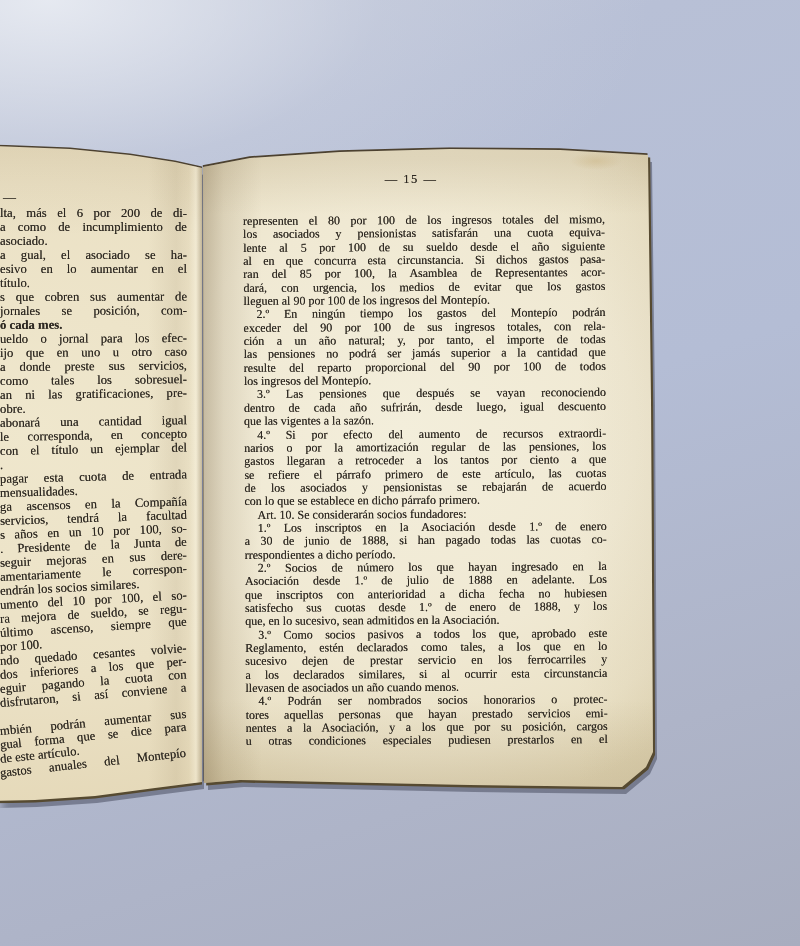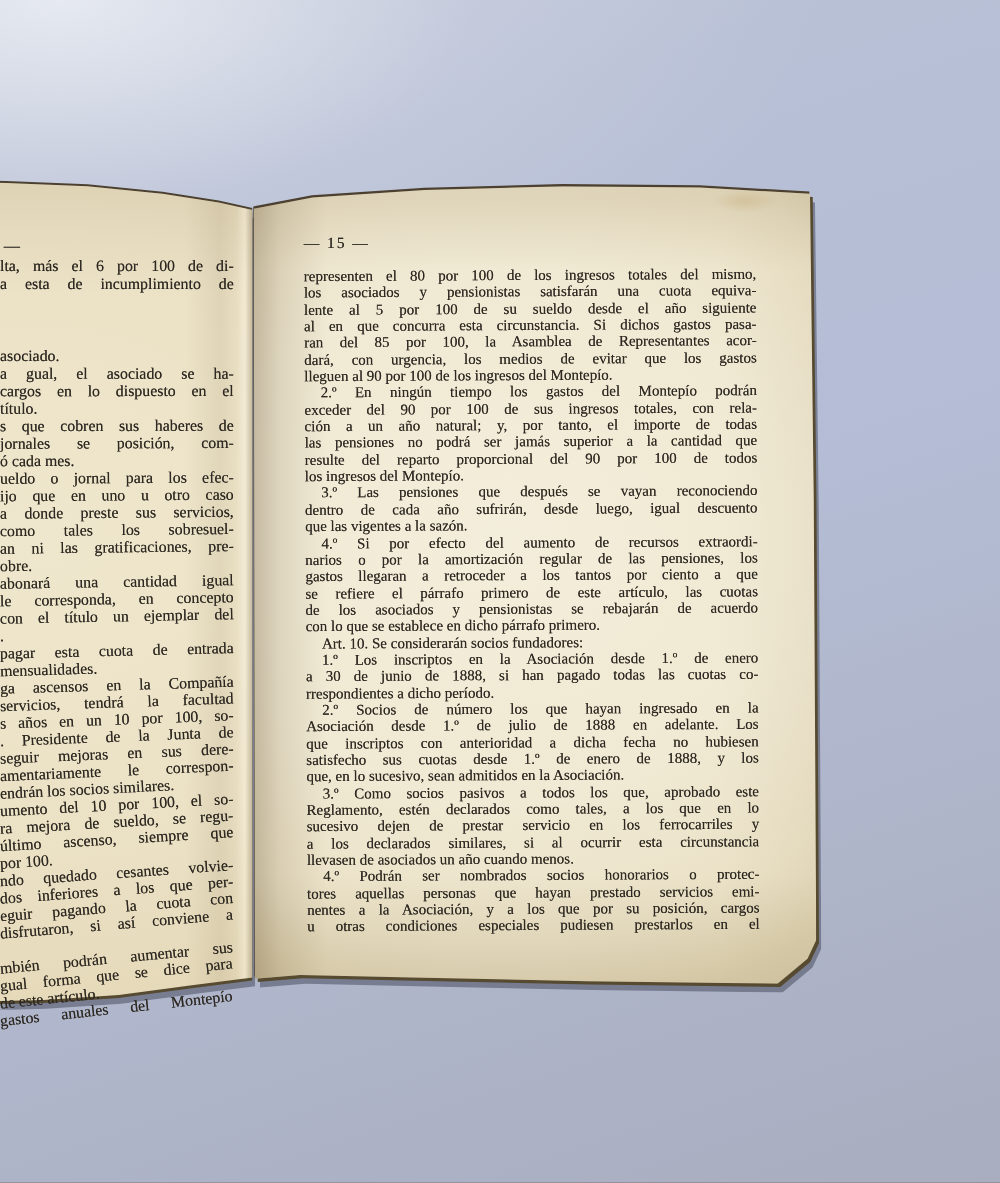--- a/index.html
+++ b/index.html
@@ -40,21 +40,21 @@
       linear-gradient(to bottom, rgba(120,96,55,.12) 158px, rgba(120,96,55,0) 215px, rgba(120,96,55,0) 700px, rgba(120,96,55,.14) 784px),
       radial-gradient(430px 390px at 400px 430px,#f3eedb 0%,#f0e9d3 55%,#eae1c6 84%,#e2d7b6 100%);
   }
   
   .ink{color:#2d2822;text-shadow:0 0 .45px rgba(45,40,30,.75);}
   .leftDash{position:absolute;left:3px;top:189px;font-size:13px;letter-spacing:1px;}
   .leftLines{position:absolute;left:0;top:206px;width:187px;font-size:12.7px;line-height:14px;}
   .leftLines .ln{text-align:justify;text-align-last:justify;white-space:nowrap;}
   .leftLines .ln.end{text-align-last:left;}
   .leftLines .ln.gap{height:14px;}
-  .rightHeader{position:absolute;left:243px;top:187px;width:336px;text-align:left;
+  .rightHeader{position:absolute;left:243px;top:172px;width:336px;text-align:center;
     font-size:12.5px;letter-spacing:1.5px;}
   .rightLines{position:absolute;left:243px;top:214px;width:362px;font-size:12px;line-height:13.35px;
     transform:rotate(-0.3deg);transform-origin:50% 0;}
   .rightLines .ln{text-align:justify;text-align-last:justify;}
   .rightLines .ln.end{text-align-last:left;}
   .rightLines .ln.ind{text-indent:13px;}
 </style>
 </head>
 <body>
 
@@ -66,29 +66,29 @@
   <div class="layer clipL edgeDark1 l"></div>
   <div class="layer clipL edgeDark2 l"></div>
   <div class="layer clipR edgeDark1 r"></div>
   <div class="layer clipR edgeDark2 r"></div>
 
   <div class="layer clipL paperL"></div>
   <div class="layer clipR paperR"></div>
 
   <div class="leftDash ink">—</div>
   <div class="leftLines ink" id="leftLines">
-      <div class="ln" style="transform: rotate(0deg); transform-origin: 0px 50%;">lta, más el 6 por 100 de di-</div>
-      <div class="ln" style="transform: rotate(0deg); transform-origin: 0px 50%;">a esta de incumplimiento de</div>
-      <div class="ln end" style="transform: rotate(-0.02deg); transform-origin: 0px 50%; margin-top: 44px;">asociado.</div>
+      <div class="ln" style="transform: rotate(0deg); transform-origin: 0px 50%;">lta, más el 6 por 200 de di-</div>
+      <div class="ln" style="transform: rotate(0deg); transform-origin: 0px 50%;">a como de incumplimiento de</div>
+      <div class="ln end" style="transform: rotate(-0.02deg); transform-origin: 0px 50%;">asociado.</div>
       <div class="ln" style="transform: rotate(-0.03deg); transform-origin: 0px 50%;">a gual, el asociado se ha-</div>
-      <div class="ln" style="transform: rotate(-0.06deg); transform-origin: 0px 50%;">cargos en lo dispuesto en el</div>
+      <div class="ln" style="transform: rotate(-0.06deg); transform-origin: 0px 50%;">esivo en lo aumentar en el</div>
       <div class="ln end" style="transform: rotate(-0.1deg); transform-origin: 0px 50%;">título.</div>
-      <div class="ln" style="transform: rotate(-0.14deg); transform-origin: 0px 50%;">s que cobren sus haberes de</div>
+      <div class="ln" style="transform: rotate(-0.14deg); transform-origin: 0px 50%;">s que cobren sus aumentar de</div>
       <div class="ln" style="transform: rotate(-0.19deg); transform-origin: 0px 50%;">jornales se posición, com-</div>
-      <div class="ln end" style="transform: rotate(-0.25deg); transform-origin: 0px 50%;">ó cada mes.</div>
+      <div class="ln end" style="transform: rotate(-0.25deg); transform-origin: 0px 50%; font-weight: bold;">ó cada mes.</div>
       <div class="ln" style="transform: rotate(-0.31deg); transform-origin: 0px 50%;">ueldo o jornal para los efec-</div>
       <div class="ln" style="transform: rotate(-0.39deg); transform-origin: 0px 50%;">ijo que en uno u otro caso</div>
       <div class="ln" style="transform: rotate(-0.47deg); transform-origin: 0px 50%;">a donde preste sus servicios,</div>
       <div class="ln" style="transform: rotate(-0.56deg); transform-origin: 0px 50%;">como tales los sobresuel-</div>
       <div class="ln" style="transform: rotate(-0.65deg); transform-origin: 0px 50%;">an ni las gratificaciones, pre-</div>
       <div class="ln end" style="transform: rotate(-0.76deg); transform-origin: 0px 50%;">obre.</div>
       <div class="ln" style="transform: rotate(-0.87deg); transform-origin: 0px 50%;">abonará una cantidad igual</div>
       <div class="ln" style="transform: rotate(-0.99deg); transform-origin: 0px 50%;">le corresponda, en concepto</div>
       <div class="ln" style="transform: rotate(-1.12deg); transform-origin: 0px 50%;">con el título un ejemplar del</div>
       <div class="ln end" style="transform: rotate(-1.26deg); transform-origin: 0px 50%;">.</div>

